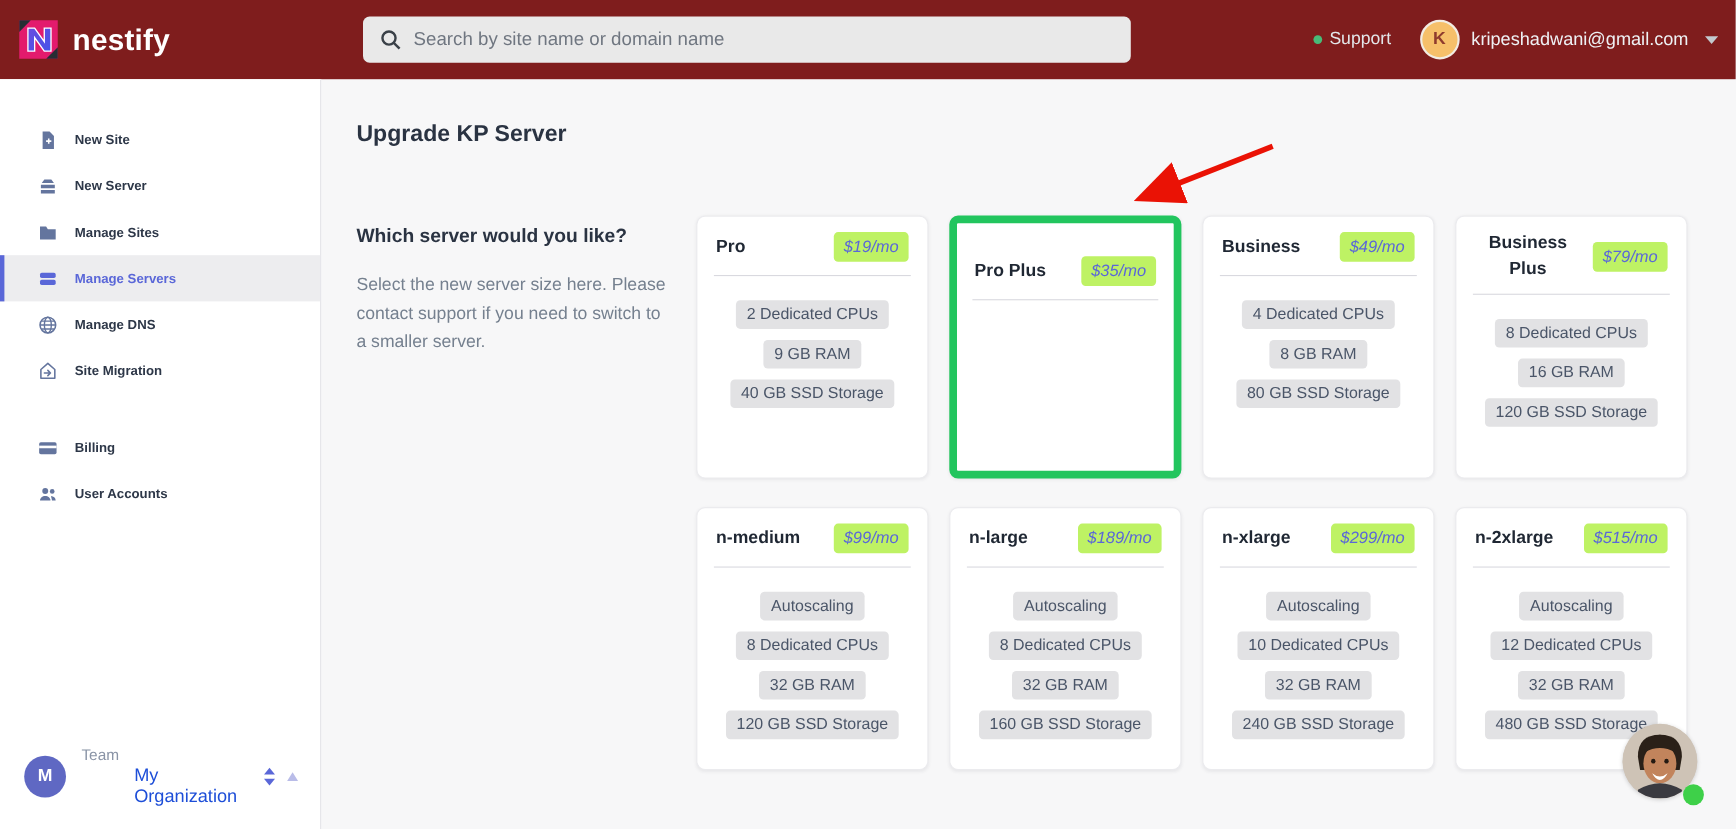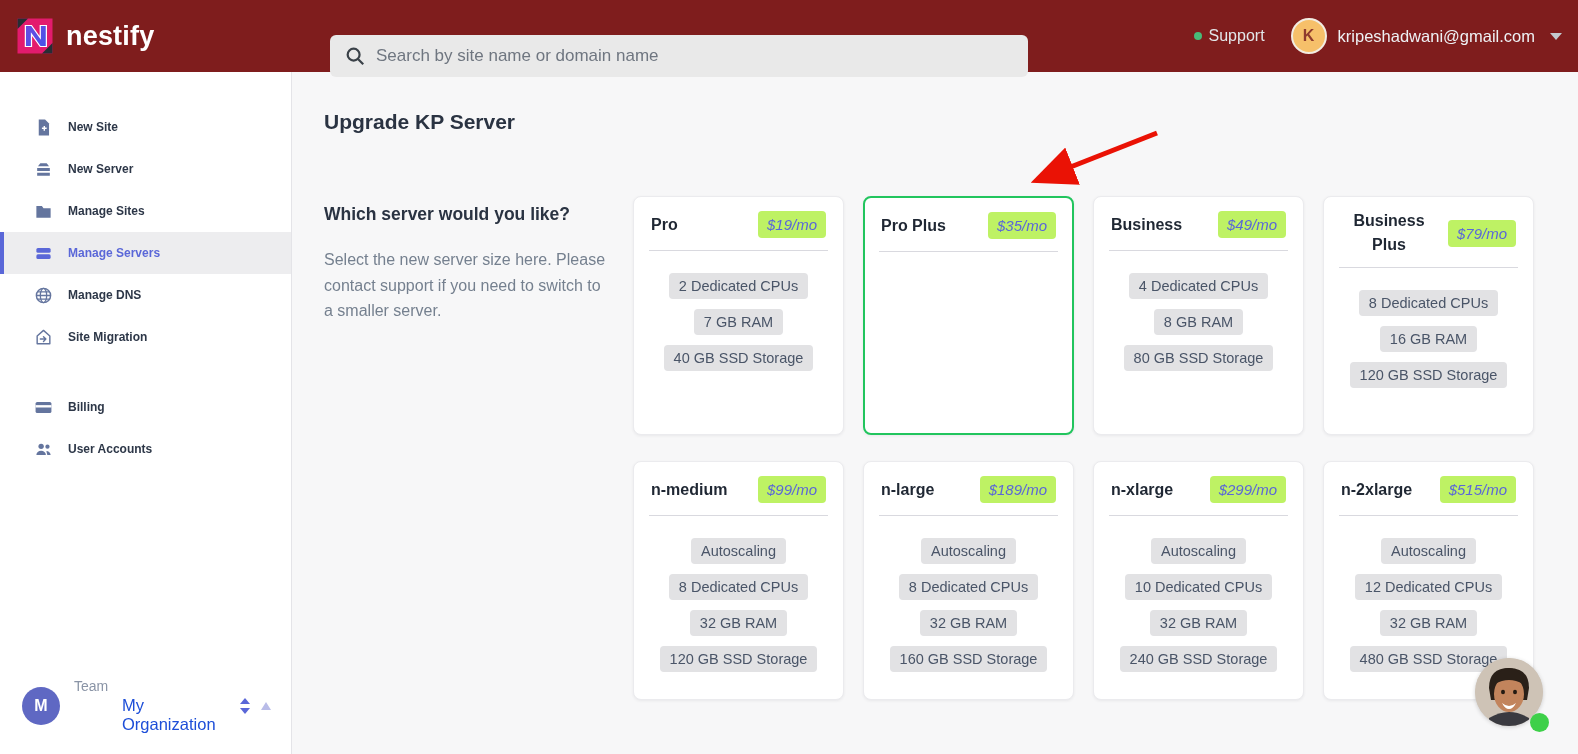--- a/index.html
+++ b/index.html
@@ -12,21 +12,21 @@
     color:#1f2733;
   }
 
   
   .topbar {
     position:absolute; top:0; left:0; width:1578px; height:72px;
     background:#7f1d1d; display:flex; align-items:center;
   }
   .brand { position:absolute; left:14px; top:0; height:72px; display:flex; align-items:center; gap:10px; cursor:pointer; }
   .brand-name { color:#fff; font-size:27px; font-weight:600; letter-spacing:.2px; }
-  .search-wrap { position:absolute; left:330px; top:15px; width:698px; height:42px;margin-top:20px; }
+  .search-wrap { position:absolute; left:330px; top:15px; width:698px; height:42px; }
   .search-wrap input {
     width:100%; height:100%; border:none; border-radius:6px; background:#e9e9e9;
     padding:0 16px 0 46px; font-size:17px; color:#333; outline:none;
     font-family:"Liberation Sans", sans-serif;
   }
   .search-wrap input::placeholder { color:#6f7680; }
   .search-icon { position:absolute; left:14px; top:10px; width:22px; height:22px; }
   .top-right { position:absolute; right:16px; top:0; height:72px; display:flex; align-items:center; gap:14px; }
   .support { display:flex; align-items:center; gap:7px; color:#e3e7ea; font-size:16px; cursor:pointer; margin-right:12px; }
   .support-dot { width:8px; height:8px; border-radius:50%; background:#48bb78; }
@@ -80,21 +80,21 @@
   .plans-grid {
     display:grid; grid-template-columns:repeat(4, 211px);
     gap:26px 19px;
   }
   .plan-card {
     width:211px; height:239px; background:#fff;
     border:1px solid #ebebee; border-radius:8px;
     box-shadow:0 1px 3px rgba(40,40,60,.07);
     padding:0 15px; cursor:pointer;
   }
-  .plan-card.selected { border:2px solid #22c55e; padding:0 14px; }
+  .plan-card.selected { border:7px solid #22c55e; padding:16px 14px; }
   .plan-header {
     display:flex; align-items:center; justify-content:space-between;
     min-height:54px; padding:12px 2px 10px; border-bottom:1px solid #d9d9df;
   }
   .plan-name { font-size:16px; font-weight:700; color:#1f2733; max-width:96px; text-align:center; line-height:1.5; }
   .plan-price {
     background:#bef264; color:#5a67d8; font-size:15px;
     padding:5px 9px; border-radius:4px; white-space:nowrap;font-style:italic;
   }
   .plan-specs { padding-top:22px; display:flex; flex-direction:column; align-items:center; gap:10px; }
@@ -248,21 +248,21 @@
 
     <div class="plans-grid">
 
       <div class="plan-card">
         <div class="plan-header">
           <span class="plan-name">Pro</span>
           <span class="plan-price">$19/mo</span>
         </div>
         <div class="plan-specs">
           <span class="spec-pill">2 Dedicated CPUs</span>
-          <span class="spec-pill">7 GB RAM</span>
+          <span class="spec-pill">9 GB RAM</span>
           <span class="spec-pill">40 GB SSD Storage</span>
         </div>
       </div>
 
       <div class="plan-card selected">
         <div class="plan-header">
           <span class="plan-name">Pro Plus</span>
           <span class="plan-price">$35/mo</span>
         </div>
       </div>

